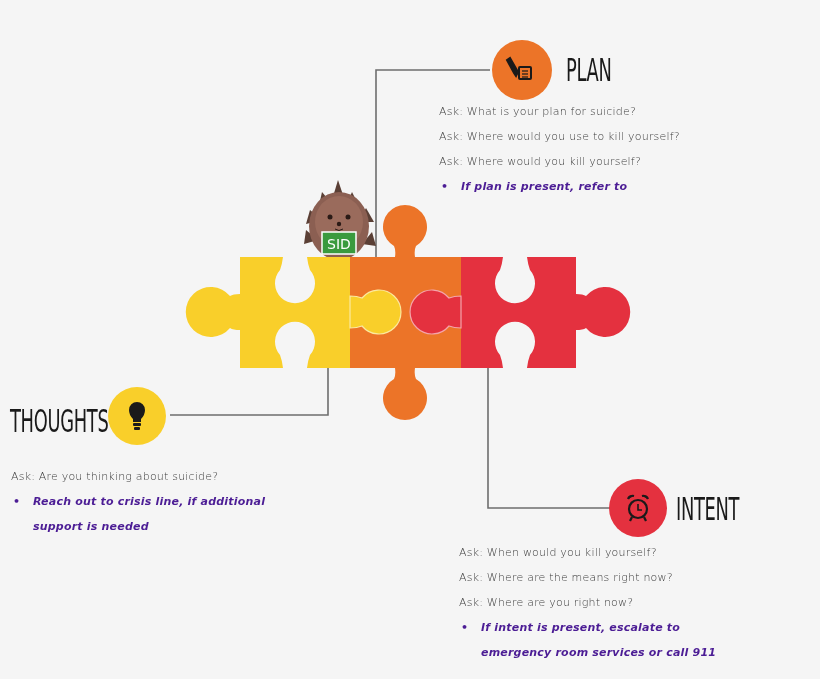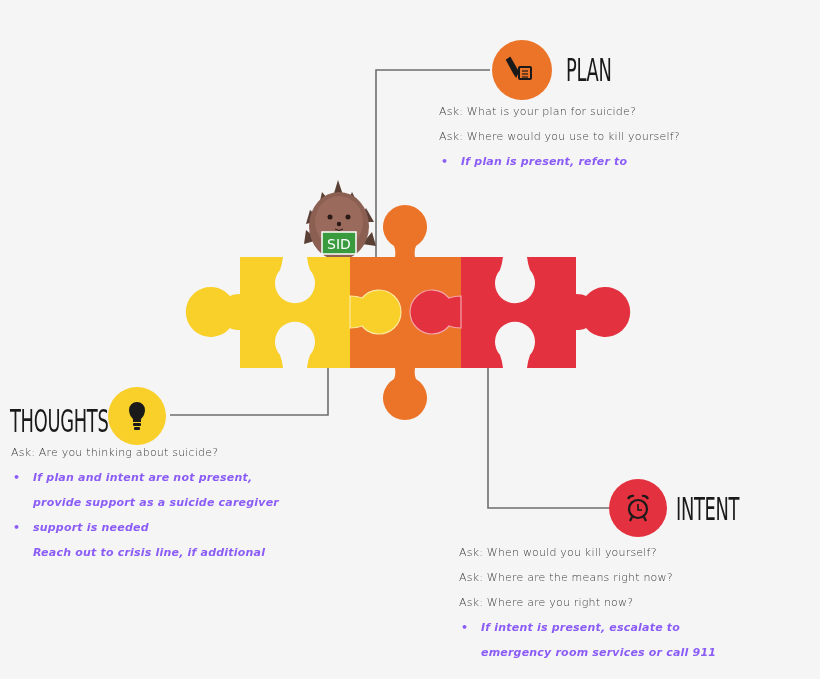--- a/index.html
+++ b/index.html
@@ -4,21 +4,21 @@
 <style>
   html, body { margin:0; padding:0; }
   body { width:820px; height:679px; background:#f5f5f5; position:relative; overflow:hidden;
          font-family:"DejaVu Sans", sans-serif; color:#333; }
   svg.diagram { position:absolute; left:0; top:0; }
   .heading { position:absolute; font-family:"DejaVu Sans Condensed","DejaVu Sans", sans-serif;
              font-stretch:condensed; color:#1a1a1a; font-size:32px; letter-spacing:-0.5px;
              transform:scaleX(0.62); transform-origin:left center; line-height:1; }
   .block { position:absolute; font-size:11px; line-height:25px; }
   .q { color:#3c3c3c; font-weight:300; white-space:nowrap; letter-spacing:0.2px; }
-  .bullet { position:relative; padding-left:22px; font-style:italic; font-weight:bold; color:#8b5cf6; white-space:nowrap; letter-spacing:0.2px; }
+  .bullet { position:relative; padding-left:22px; font-style:italic; font-weight:bold; color:#4c1d95; white-space:nowrap; letter-spacing:0.2px; }
   .bullet::before { content:"•"; position:absolute; left:2px; font-style:normal; }
 </style>
 </head>
 <body>
 
 <svg class="diagram" width="820" height="679" viewBox="0 0 820 679">
 
   <g stroke="#6e6e6e" stroke-width="1.6" fill="none">
     <polyline points="376,258 376,70 490,70"></polyline>
     <polyline points="328,366 328,415 170,415"></polyline>
@@ -99,37 +99,34 @@
     </g>
   </g>
 </svg>
 
 <div class="heading" style="left:566px; top:54px;">
   <span>PLAN</span>
 </div>
 <div class="block" style="left:439px; top:99px;">
   <div class="q">Ask: What is your plan for suicide?</div>
   <div class="q">Ask: Where would you use to kill yourself?</div>
+  <div class="q">Ask: Where would you kill yourself?</div>
   <div class="bullet">
     <div>If plan is present, refer to</div>
   </div>
 </div>
 
 <div class="heading" style="left:10px; top:405px;">
   <span>THOUGHTS</span>
 </div>
-<div class="block" style="left:11px; top:440px;">
+<div class="block" style="left:11px; top:464px;">
   <div class="q">Ask: Are you thinking about suicide?</div>
   <div class="bullet">
-    <div>If plan and intent are not present,</div>
-    <div>provide support as a suicide caregiver</div>
-  </div>
-  <div class="bullet">
+    <div>Reach out to crisis line, if additional</div>
     <div>support is needed</div>
-    <div>Reach out to crisis line, if additional</div>
   </div>
 </div>
 
 <div class="heading" style="left:676px; top:493px;">
   <span>INTENT</span>
 </div>
 <div class="block" style="left:459px; top:540px;">
   <div class="q">Ask: When would you kill yourself?</div>
   <div class="q">Ask: Where are the means right now?</div>
   <div class="q">Ask: Where are you right now?</div>

